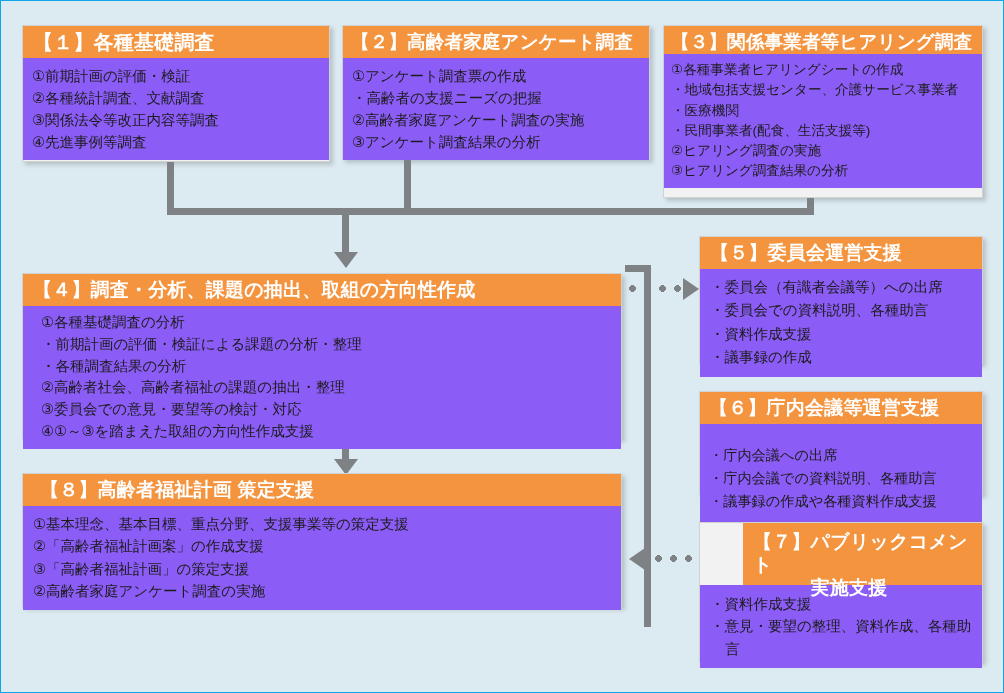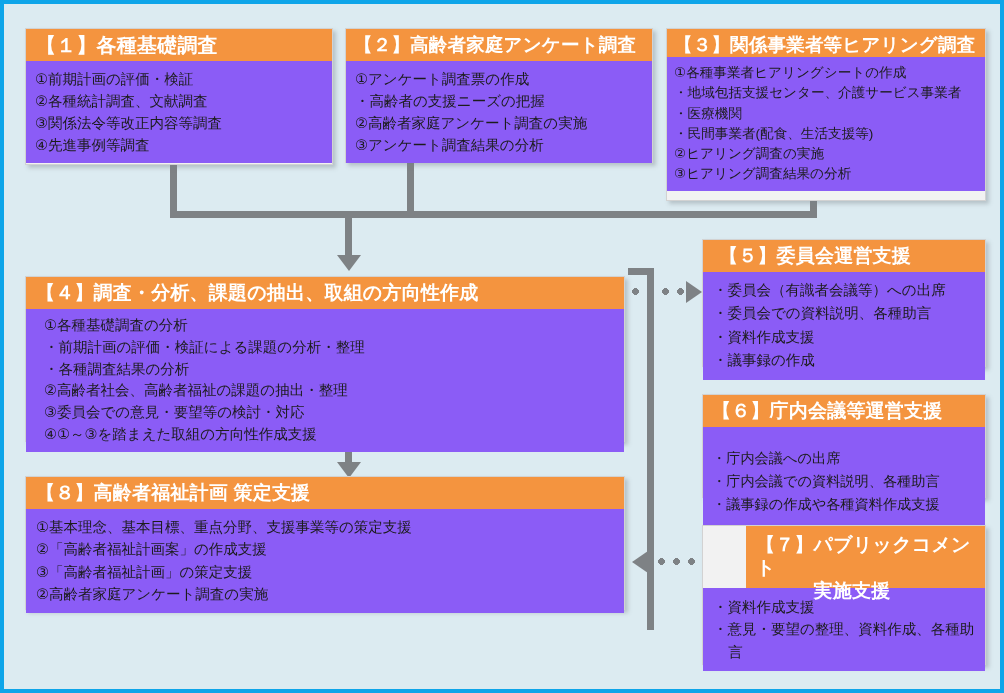--- a/index.html
+++ b/index.html
@@ -7,21 +7,21 @@
     width:1004px;height:693px;
     background:#ffffff;
     font-family:"Liberation Sans","DejaVu Sans",sans-serif;
     overflow:hidden;
   }
   #canvas{
     position:relative;
     width:1004px;height:693px;
     box-sizing:border-box;
     background:#dcebf1;
-    border:4px solid #0ea5e9;
+    border:1px solid #0ea5e9;
     overflow:hidden;
   }
   
   .box{
     position:absolute;
     box-sizing:border-box;
     background:#f2f2f2;
     border:1px solid #d2d2d2;
     box-shadow:3px 3px 4px rgba(120,130,135,.38);
     z-index:5;
@@ -138,31 +138,31 @@
       <div class="ln">①各種基礎調査の分析</div>
       <div class="ln">・前期計画の評価・検証による課題の分析・整理</div>
       <div class="ln">・各種調査結果の分析</div>
       <div class="ln">②高齢者社会、高齢者福祉の課題の抽出・整理</div>
       <div class="ln">③委員会での意見・要望等の検討・対応</div>
       <div class="ln">④①～③を踏まえた取組の方向性作成支援</div>
     </div>
   </div>
 
   <div class="box" style="left:21px;top:472px;width:600px;height:134px;">
-    <div class="hdr" style="height:32px;line-height:32px;padding:0 10px;font-size:19px;">【８】高齢者福祉計画 策定支援</div>
+    <div class="hdr" style="height:32px;line-height:32px;padding:0 17px;font-size:19px;">【８】高齢者福祉計画 策定支援</div>
     <div class="body" style="padding:7px 10px;font-size:14.5px;line-height:1.55;">
       <div class="ln">①基本理念、基本目標、重点分野、支援事業等の策定支援</div>
       <div class="ln">②「高齢者福祉計画案」の作成支援</div>
       <div class="ln">③「高齢者福祉計画」の策定支援</div>
       <div class="ln">②高齢者家庭アンケート調査の実施</div>
     </div>
   </div>
 
   <div class="box" style="left:698px;top:235px;width:284px;height:128px;">
-    <div class="hdr" style="height:32px;line-height:32px;padding:0 16px;font-size:19px;">【５】委員会運営支援</div>
+    <div class="hdr" style="height:32px;line-height:32px;padding:0 10px;font-size:19px;">【５】委員会運営支援</div>
     <div class="body" style="padding:7px 10px;font-size:14.5px;line-height:1.62;">
       <div class="ln">・委員会（有識者会議等）への出席</div>
       <div class="ln">・委員会での資料説明、各種助言</div>
       <div class="ln">・資料作成支援</div>
       <div class="ln">・議事録の作成</div>
     </div>
   </div>
 
   <div class="box" style="left:698px;top:390px;width:284px;height:104px;">
     <div class="hdr" style="height:32px;line-height:32px;padding:0 9px;font-size:19px;">【６】庁内会議等運営支援</div>

